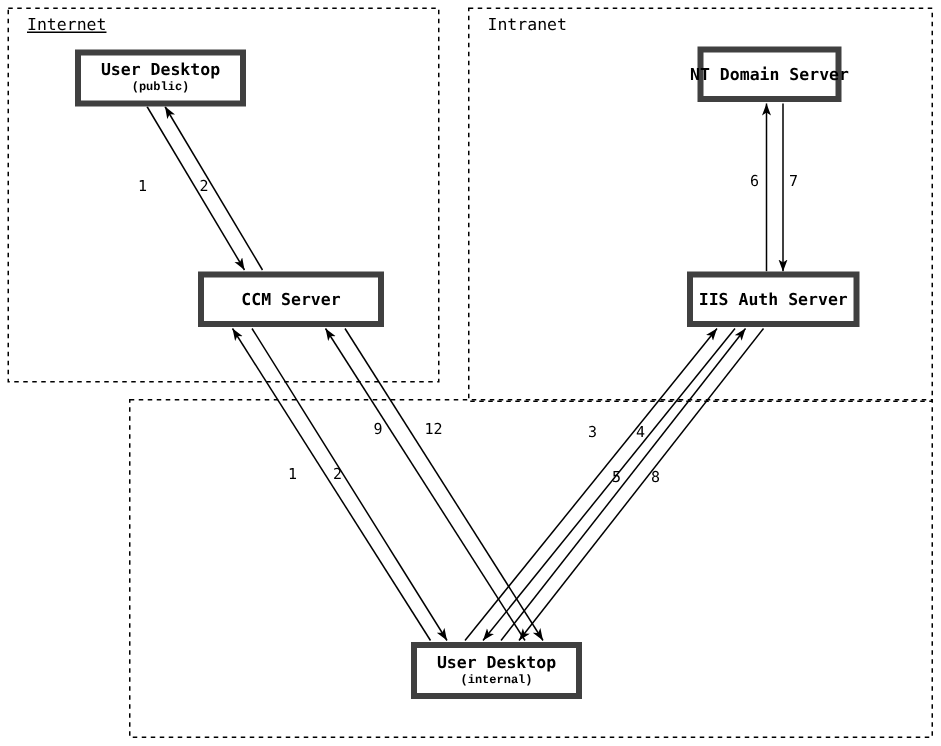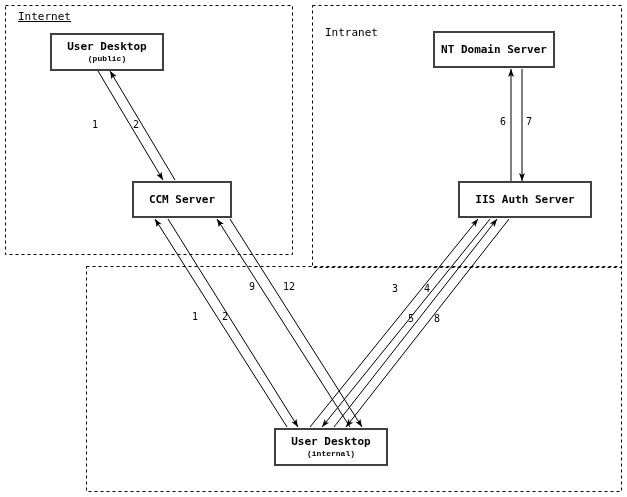--- a/index.html
+++ b/index.html
@@ -25,21 +25,21 @@
   .zone-label {
     position: absolute;
     font-family: "DejaVu Sans Mono", "Liberation Mono", monospace;
     font-size: 11px;
     color: #000000;
     white-space: nowrap;
     letter-spacing: 0px;
   }
   .node-box {
     position: absolute;
-    border: 2px solid #404040;
+    border: 4px solid #404040;
     background: #ffffff;
     box-sizing: border-box;
     display: flex;
     flex-direction: column;
     align-items: center;
     justify-content: center;
     color: #000000;
   }
   .node-title {
     font-family: "DejaVu Sans Mono", "Liberation Mono", monospace;
@@ -91,34 +91,34 @@
         <line x1="230" y1="219" x2="362" y2="427" stroke="#000000" stroke-width="1" marker-end="url(#arrowhead)"></line>
         <line x1="310" y1="427" x2="478" y2="219" stroke="#000000" stroke-width="1" marker-end="url(#arrowhead)"></line>
         <line x1="490" y1="219" x2="322" y2="427" stroke="#000000" stroke-width="1" marker-end="url(#arrowhead)"></line>
         <line x1="334" y1="427" x2="497" y2="219" stroke="#000000" stroke-width="1" marker-end="url(#arrowhead)"></line>
         <line x1="509" y1="219" x2="346" y2="427" stroke="#000000" stroke-width="1" marker-end="url(#arrowhead)"></line>
       </g>
   </svg>
 
   <div id="zone-labels">
       <div class="zone-label" style="left: 18px; top: 10px; text-decoration: underline;">Internet</div>
-      <div class="zone-label" style="left: 325px; top: 26px;">Intranet</div>
+      <div class="zone-label" style="left: 325px; top: 10px;">Intranet</div>
     </div>
   <div id="node-layer">
       <div class="node-box" style="left: 50px; top: 33px; width: 114px; height: 38px;">
         <div class="node-title">User Desktop</div>
         <div class="node-sub">(public)</div>
       </div>
-      <div class="node-box" style="left: 132px; top: 181px; width: 100px; height: 37px;">
+      <div class="node-box" style="left: 132px; top: 181px; width: 124px; height: 37px;">
         <div class="node-title">CCM Server</div>
       </div>
-      <div class="node-box" style="left: 433px; top: 31px; width: 122px; height: 37px;">
+      <div class="node-box" style="left: 465px; top: 31px; width: 96px; height: 37px;">
         <div class="node-title">NT Domain Server</div>
       </div>
-      <div class="node-box" style="left: 458px; top: 181px; width: 134px; height: 37px;">
+      <div class="node-box" style="left: 458px; top: 181px; width: 115px; height: 37px;">
         <div class="node-title">IIS Auth Server</div>
       </div>
       <div class="node-box" style="left: 274px; top: 428px; width: 114px; height: 38px;">
         <div class="node-title">User Desktop</div>
         <div class="node-sub">(internal)</div>
       </div>
     </div>
   <div id="edge-label-layer">
       <div class="edge-label" style="left: 92px; top: 120px;">1</div>
       <div class="edge-label" style="left: 133px; top: 120px;">2</div>

